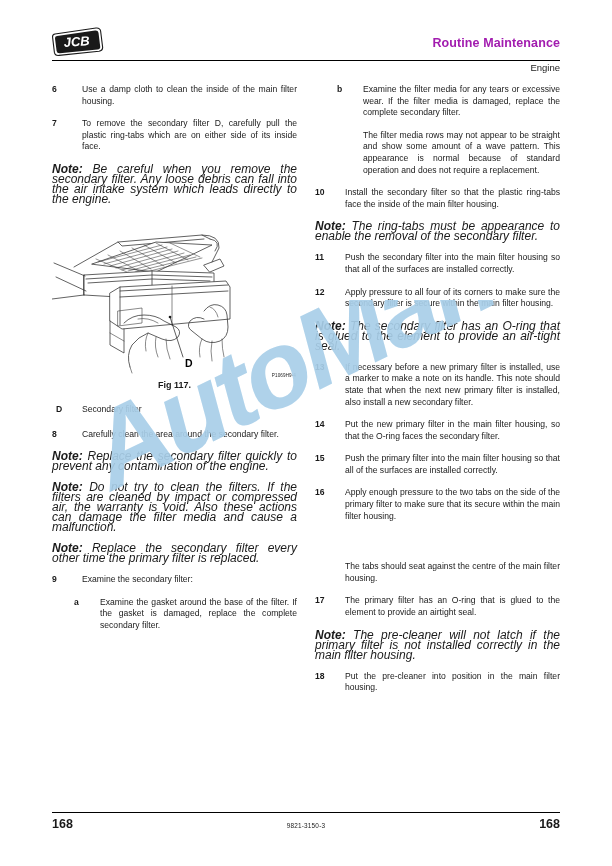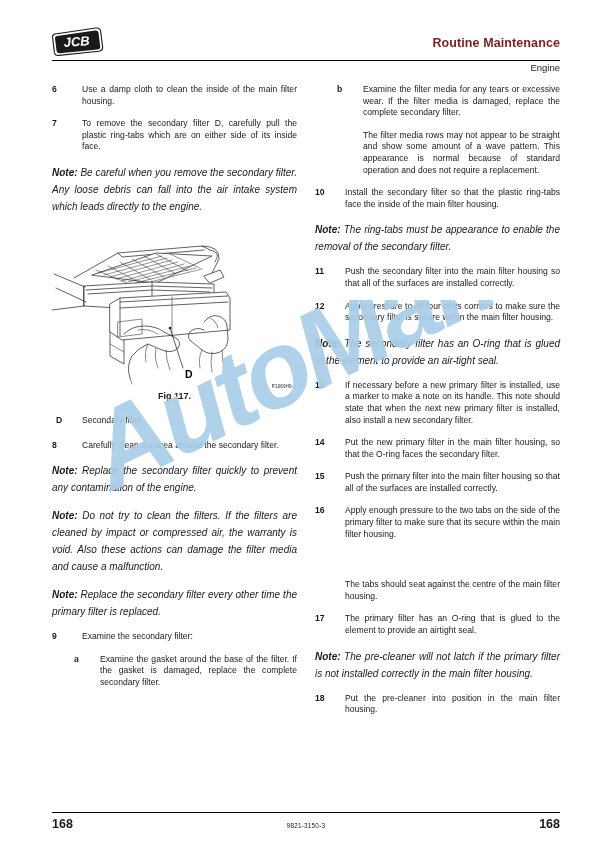--- a/index.html
+++ b/index.html
@@ -66,21 +66,21 @@
     width: 52px;
     height: 29px;
   }
   .logo svg { display: block; }
   .header-title {
     position: absolute;
     right: 0;
     top: 10px;
     font-size: 12.5px;
     font-weight: bold;
-    color: #7f1d1d;
+    color: #a21caf;
     letter-spacing: 0.1px;
   }
   .header-rule {
     position: absolute;
     left: 0;
     top: 34px;
     width: 508px;
     height: 1px;
     background: #000;
   }
@@ -132,22 +132,22 @@
   .item.nomark {
     padding-left: 48px;
   }
   .item.plain {
     padding-left: 30px;
     margin-top: 39px;
   }
 
   .note {
     margin-bottom: 11px;
-    font-size: 10px;
-    line-height: 17px;
+    font-size: 12px;
+    line-height: 10px;
     font-style: italic;
     text-align: justify;
     text-justify: inter-word;
   }
   .note .note-label {
     font-weight: bold;
     font-style: italic;
   }
   .nojustify { text-align: left; }
 

